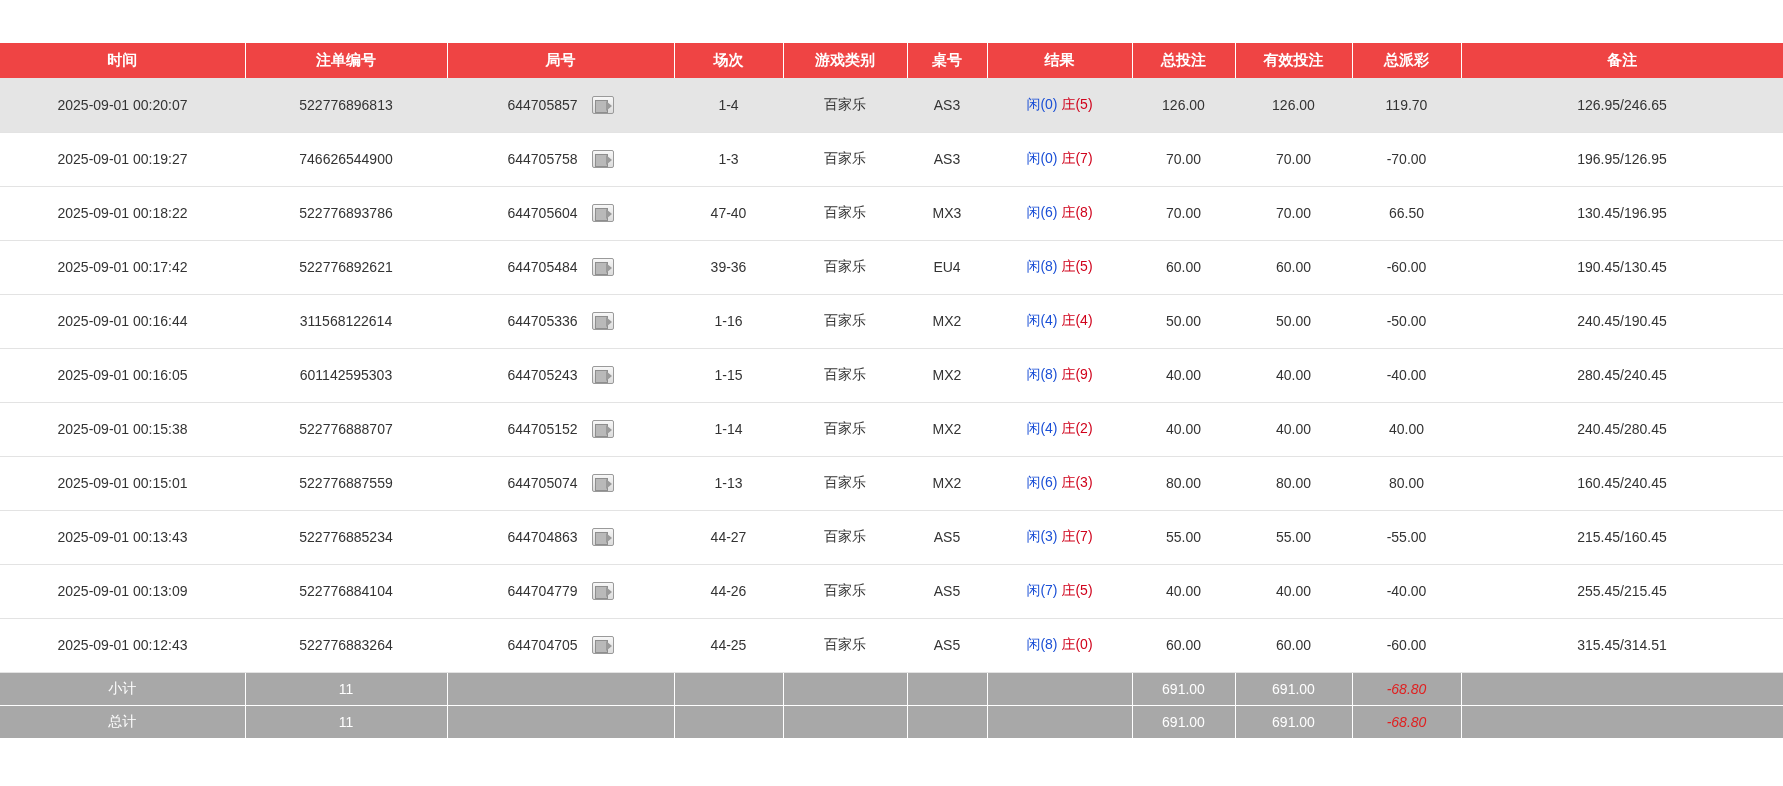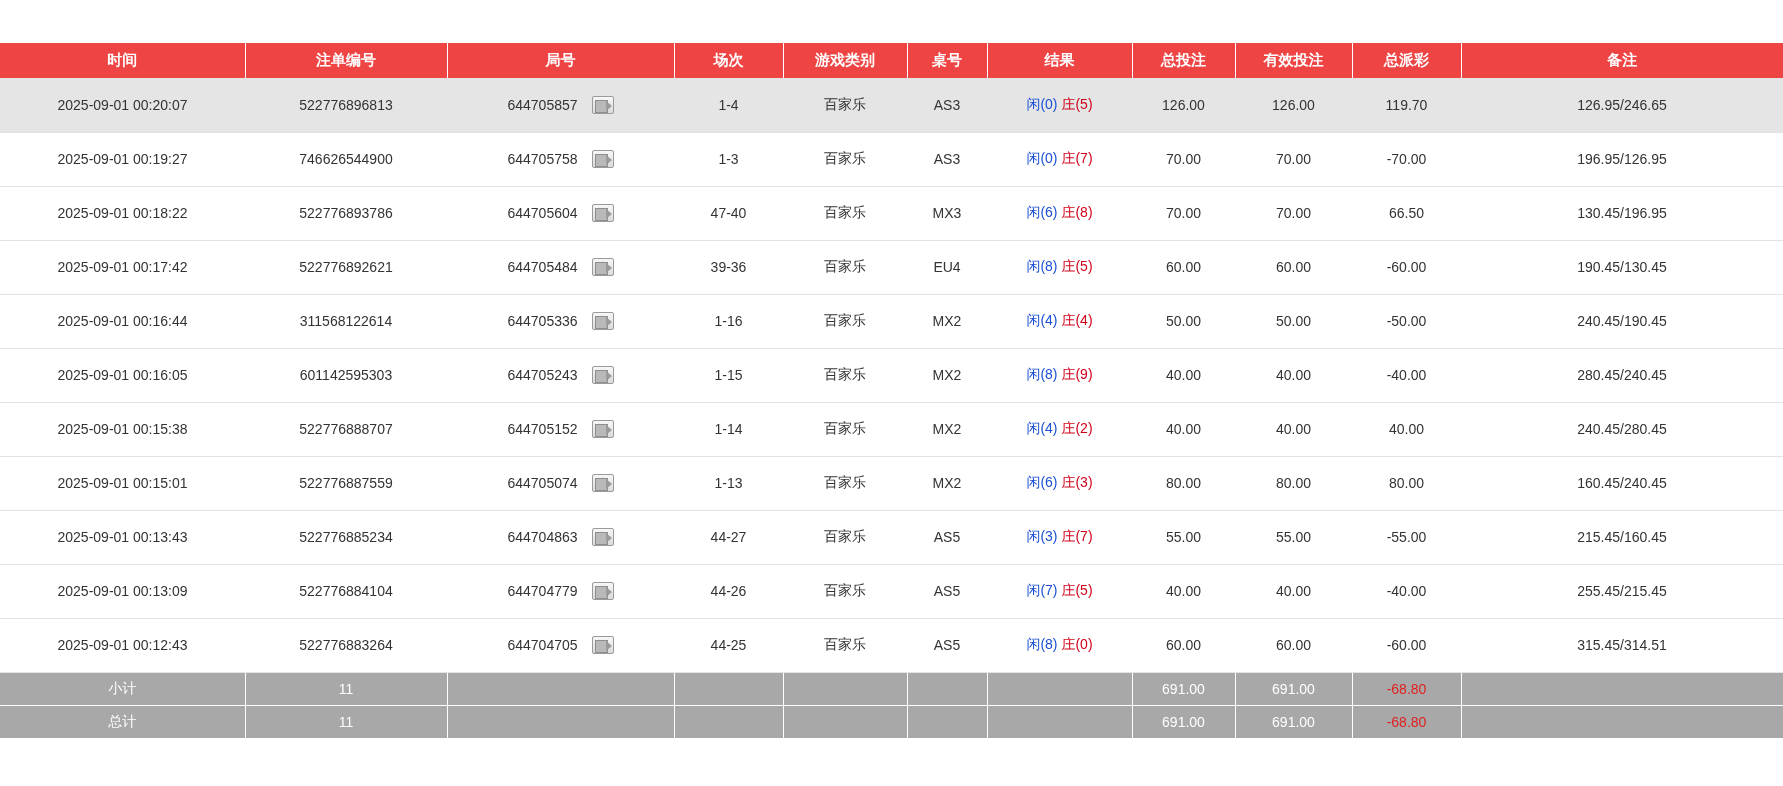--- a/index.html
+++ b/index.html
@@ -110,21 +110,21 @@
 
   tr.summary td {
     background: #a8a8a8;
     color: #ffffff;
     height: 33px;
     font-size: 14px;
     border-bottom: 1px solid #ffffff;
     border-right: 1px solid #ffffff;
   }
   tr.summary td:last-child { border-right: none; }
-  tr.summary td.neg { color: #e02020; }
+  tr.summary td.neg { color: #e02020; font-style: italic; }
 </style>
 </head>
 <body>
 
 <div class="page">
   <div class="table-wrap">
     <table class="bet-table">
       <colgroup>
         <col class="col-time">
           <col class="col-order">

